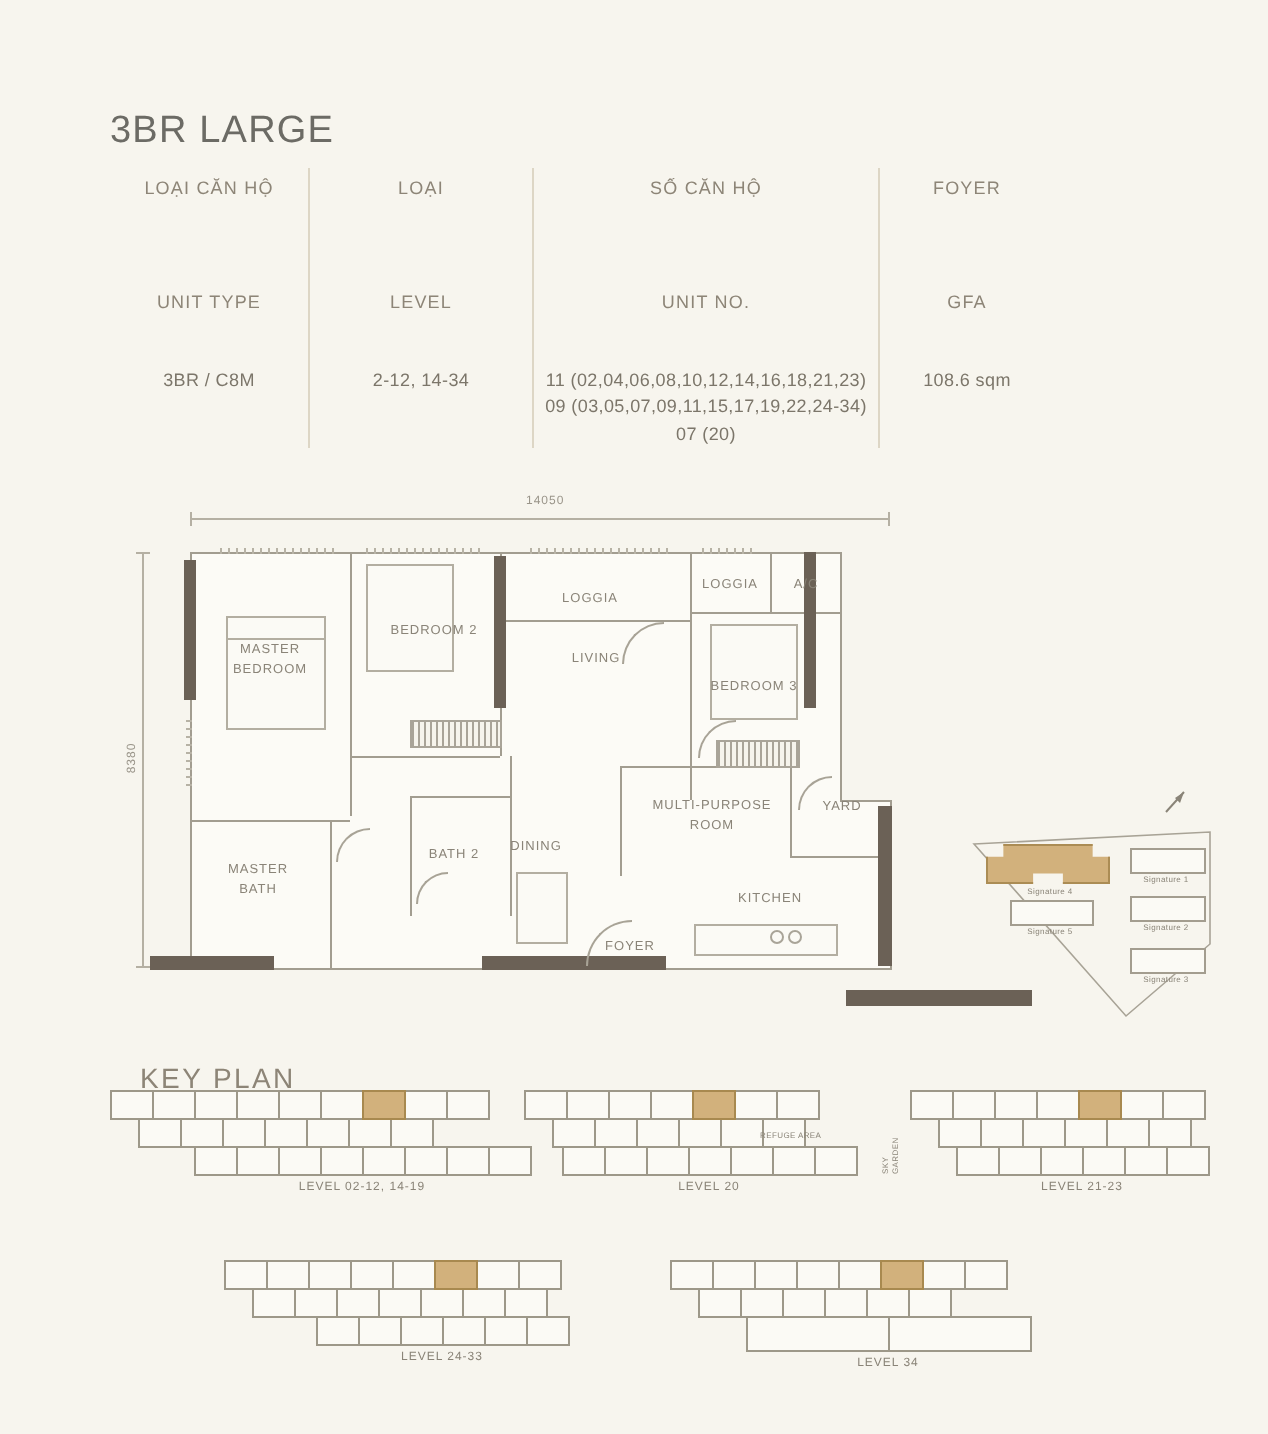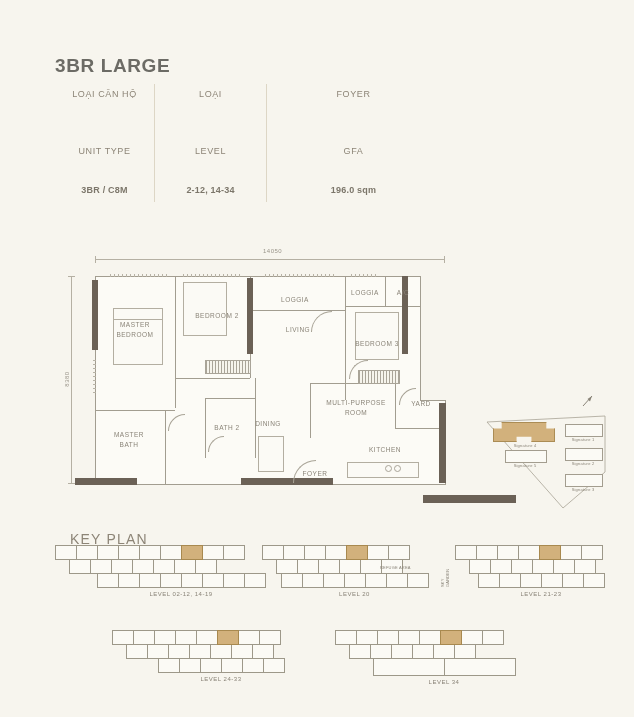--- a/index.html
+++ b/index.html
@@ -9,31 +9,31 @@
     font-family:"Liberation Sans", sans-serif;
     color:#7c766a;
     position:relative;
   }
   .abs{position:absolute;}
   .pre{white-space:pre-line;}
 
   
   #title{
     left:55px;top:55px;
-    font-size:19px;letter-spacing:.6px;color:#6c6b65;font-weight:700;
+    font-size:19px;letter-spacing:.6px;color:#6c6b65;font-weight:400;
   }
   #spec-table{
     left:55px;top:84px;width:566px;height:118px;
     display:grid;grid-template-columns:100px 112px 173px 87px 94px;
   }
   .col{border-right:1px solid #ddd6c5;text-align:center;padding-top:2px;}
   .col:last-child{border-right:none;}
   .hdr-vi{font-size:9px;letter-spacing:.6px;color:#8d8577;line-height:1.8;}
   .hdr-en{font-size:9px;letter-spacing:.6px;color:#8d8577;line-height:1.4;margin-top:43px;}
-  .cell-val{font-size:9px;letter-spacing:.2px;color:#7c766a;margin-top:26px;line-height:1.5;font-weight:bold;}
+  .cell-val{font-size:9px;letter-spacing:.2px;color:#7c766a;margin-top:26px;line-height:1.5;}
 
   
   #plan{left:55px;top:248px;width:470px;height:288px;}
   .wline{background:#a29d90;}
   .wall{background:#6b6156;}
   .win{background:repeating-linear-gradient(90deg,#b7b2a5 0 1px,transparent 1px 4px);height:3px;}
   .winv{background:repeating-linear-gradient(0deg,#b7b2a5 0 1px,transparent 1px 4px);width:3px;}
   .room-label{
     font-size:6.5px;letter-spacing:.5px;color:#8a8478;text-align:center;
     transform:translate(-50%,-50%);line-height:1.5;
@@ -90,23 +90,30 @@
     <div class="hdr-vi">LOẠI CĂN HỘ</div>
     <div class="hdr-en">UNIT TYPE</div>
     <div class="cell-val">3BR / C8M</div>
   </div>
   <div class="col">
     <div class="hdr-vi">LOẠI</div>
     <div class="hdr-en">LEVEL</div>
     <div class="cell-val">2-12, 14-34</div>
   </div>
   <div class="col">
+    <div class="hdr-vi">SỐ CĂN HỘ</div>
+    <div class="hdr-en">UNIT NO.</div>
+    <div class="cell-val pre">11 (02,04,06,08,10,12,14,16,18,21,23)
+09 (03,05,07,09,11,15,17,19,22,24-34)
+07 (20)</div>
+  </div>
+  <div class="col">
     <div class="hdr-vi">FOYER</div>
     <div class="hdr-en">GFA</div>
-    <div class="cell-val">196.0 sqm</div>
+    <div class="cell-val">108.6 sqm</div>
   </div>
 </div>
 
 <div class="abs" id="plan">
 
   <div class="abs dim-label" style="left:208px;top:0px;">14050</div>
   <div class="abs dim-h" style="left:40px;top:11px;width:350px;"></div>
   <div class="abs dim-label" style="left:4px;top:128px;transform:rotate(-90deg);">8380</div>
   <div class="abs dim-v" style="left:16px;top:28px;height:208px;"></div>
 

